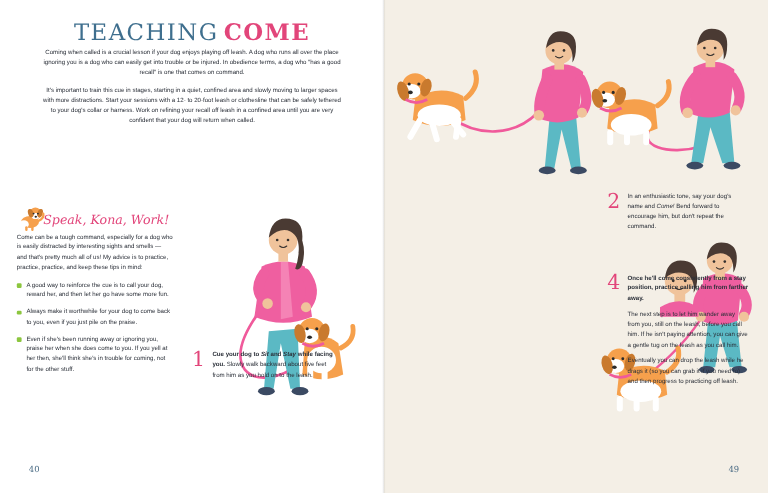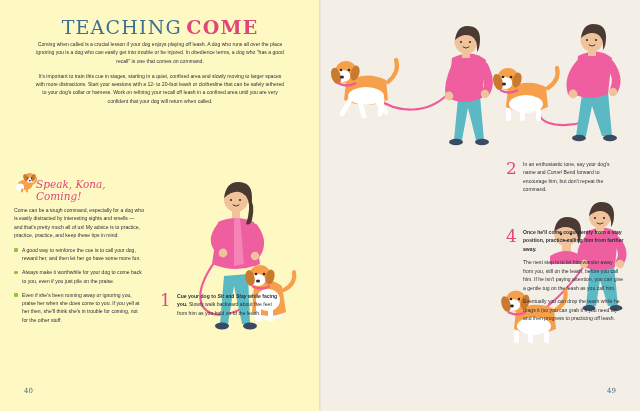--- a/index.html
+++ b/index.html
@@ -14,21 +14,21 @@
     width: 640px; height: 411px;
     background: #f2ece3;
     display: flex;
   }
   .page {
     position: relative;
     width: 320px; height: 411px;
     background: #f4efe6;
     overflow: hidden;
   }
-  .page.left { background: #fef9c3; text-decoration: underline; }
+  .page.left { background: #ffffff; text-decoration: underline; }
   .page.right { background: #f4efe6; }
   .gutter {
     position: absolute; left: 319px; top: 0;
     width: 2px; height: 411px;
     background: linear-gradient(90deg, rgba(0,0,0,0.10), rgba(0,0,0,0.03));
     z-index: 40;
   }
 
   
   .title {
@@ -176,21 +176,21 @@
         <circle cx="16" cy="10" r="0.8" fill="#2b2b2b"></circle>
         <circle cx="19.6" cy="10" r="0.8" fill="#2b2b2b"></circle>
         <ellipse cx="17.8" cy="12.6" rx="1" ry="0.8" fill="#2b2b2b"></ellipse>
         <rect x="9" y="20.5" width="2" height="4" rx="1" fill="#f6a04c"></rect>
         <rect x="14" y="20.5" width="2" height="4" rx="1" fill="#f6a04c"></rect>
         <path d="M20 16 q5 -2 4 -6" stroke="#f6a04c" stroke-width="2" fill="none" stroke-linecap="round"></path>
       </svg>
     </div>
 
     <div class="speakbox">
-      <div class="hdr">Speak, Kona, Coming!</div>
+      <div class="hdr">Speak, Kona, Work!</div>
       <div class="body">
         <p>Come can be a tough command, especially for a dog who is easily distracted by interesting sights and smells — and that's pretty much all of us! My advice is to practice, practice, practice, and keep these tips in mind:</p>
         <ul class="bullets">
           <li>A good way to reinforce the cue is to call your dog, reward her, and then let her go have some more fun.</li>
           <li>Always make it worthwhile for your dog to come back to you, even if you just pile on the praise.</li>
           <li>Even if she's been running away or ignoring you, praise her when she does come to you. If you yell at her then, she'll think she's in trouble for coming, not for the other stuff.</li>
         </ul>
       </div>
     </div>
 

